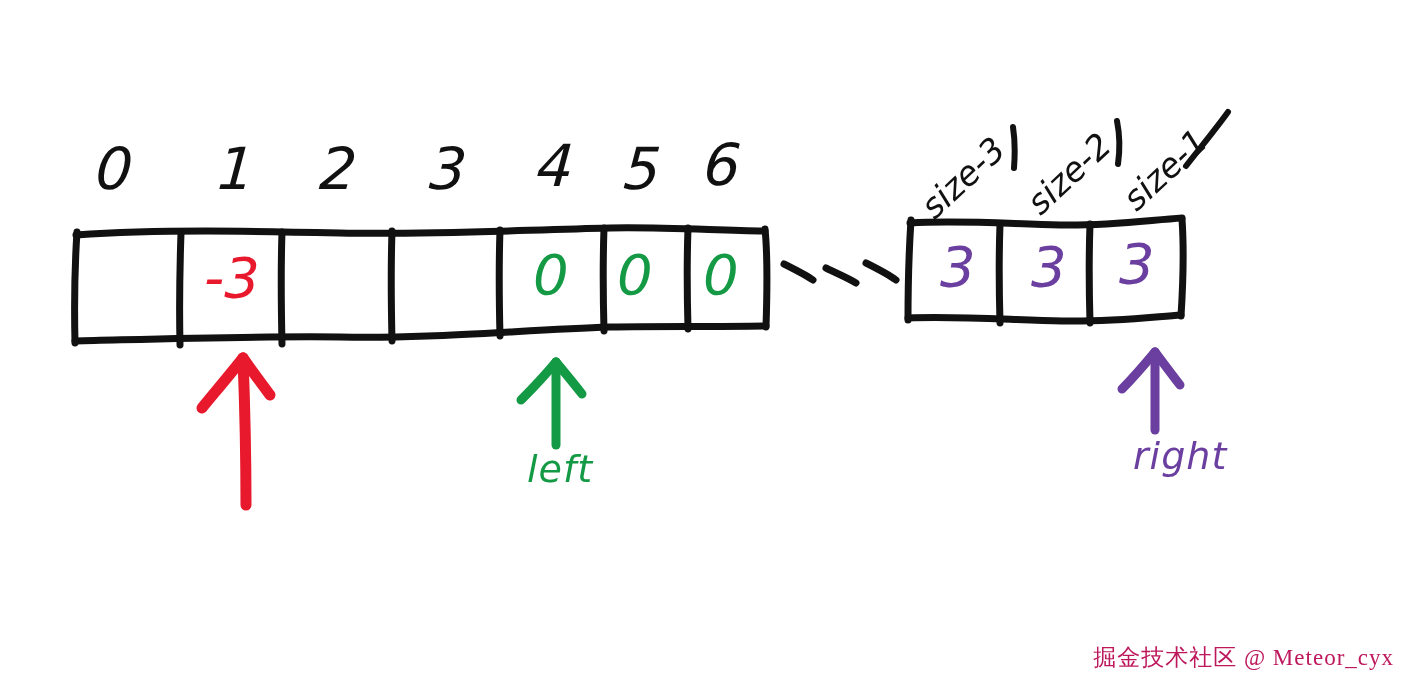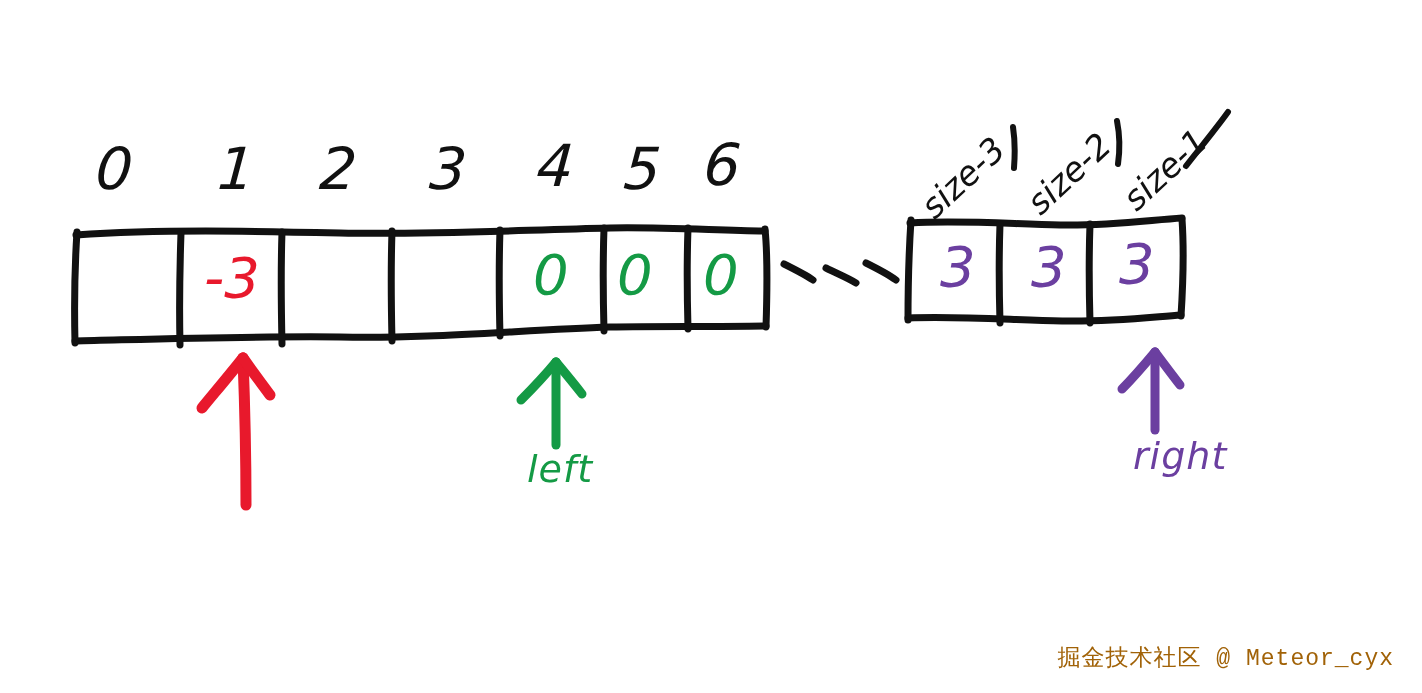--- a/index.html
+++ b/index.html
@@ -57,22 +57,22 @@
     font-style: italic;
     letter-spacing: 1px;
   }
   .lbl-green { color: #149A45; }
   .lbl-purple{ color: #6B3FA0; }
   .watermark {
     position: absolute;
     right: 28px;
     bottom: 20px;
     font-size: 23px;
-    color: #a16207;
-    font-family: Liberation Mono, monospace;
+    color: #be185d;
+    font-family: Liberation Serif, serif;
     letter-spacing: 1px;
     white-space: nowrap;
     user-select: none;
   }
 </style>
 </head>
 <body>
 
 <div id="canvas">
 

